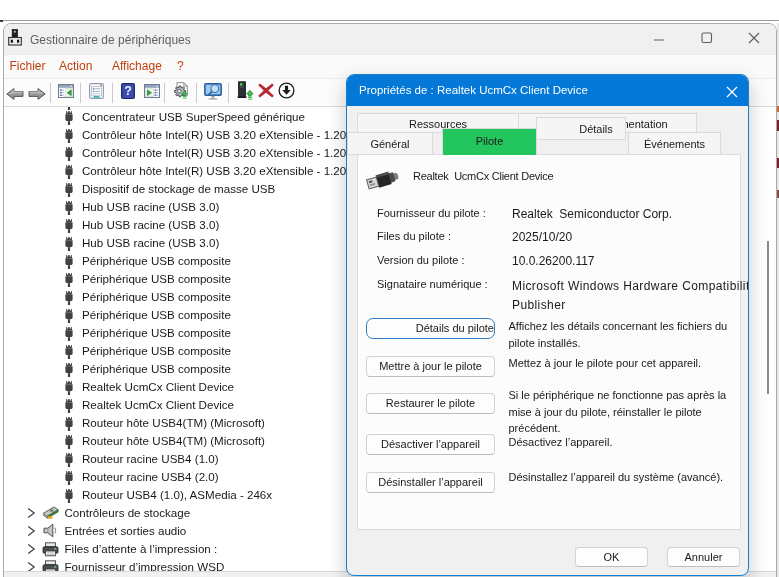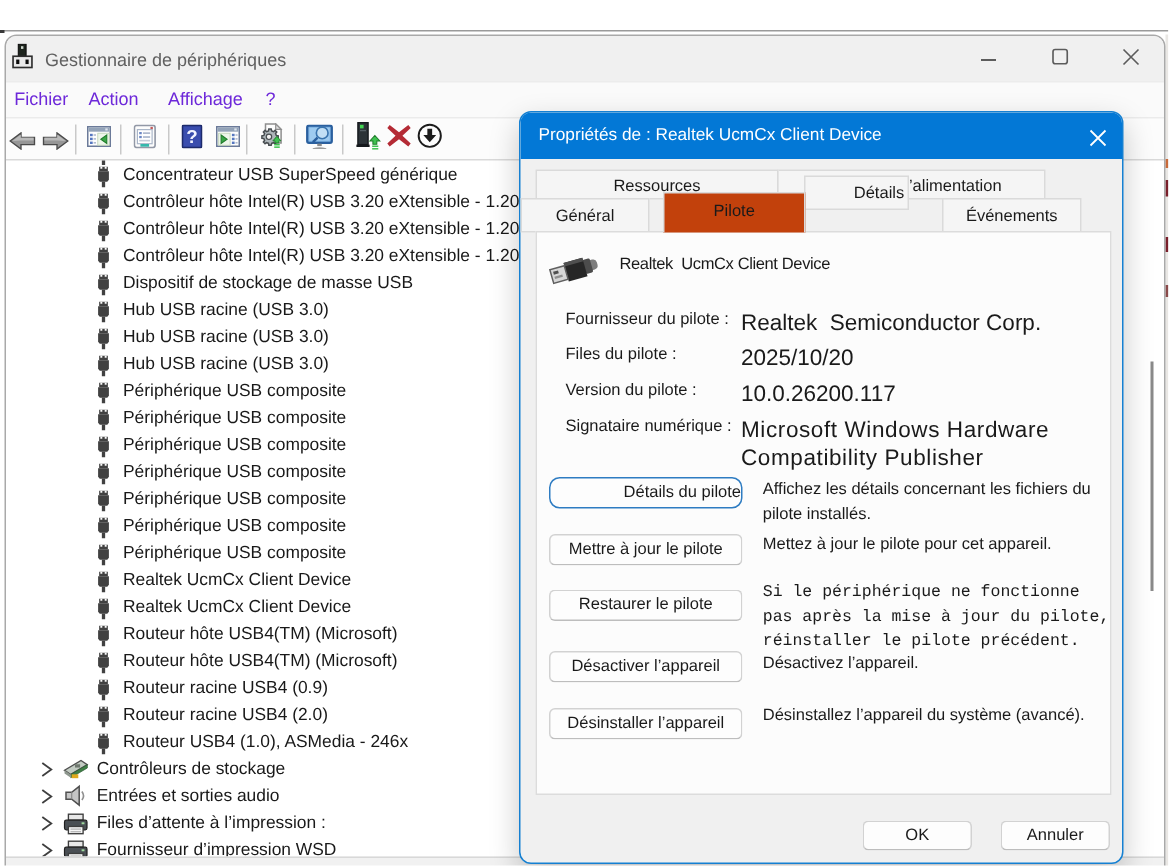--- a/index.html
+++ b/index.html
@@ -7,21 +7,21 @@
 #screen{position:relative;width:779px;height:577px;background:#ffffff;overflow:hidden;margin-top:20px;}
 .abs{position:absolute;}
 
 #mainwin{position:absolute;left:3px;top:3px;width:774px;height:568px;
   background:#ffffff;border:1px solid #a9a9a9;border-radius:8px;overflow:hidden;
   box-sizing:border-box;}
 #titlebar{position:absolute;left:0;top:0;width:100%;height:30px;background:#f0f0f0;}
 #titletext{position:absolute;left:26px;top:9px;font-size:12px;color:#606060;}
 #menubar{position:absolute;left:0;top:30px;width:100%;height:24px;background:#fafafa;
   border-top:1px solid #ececec;box-sizing:border-box;}
-.menuitem{position:absolute;top:4px;font-size:12px;color:#6d28d9;}
+.menuitem{position:absolute;top:4px;font-size:12px;color:#c2410c;}
 #toolbar{position:absolute;left:0;top:54px;width:100%;height:28px;background:#fcfcfc;
   border-top:1px solid #ebebeb;box-sizing:border-box;}
 .tsep{position:absolute;top:4px;width:1px;height:20px;background:#c9c9c9;}
 #treearea{position:absolute;left:0;top:82px;width:100%;height:465px;background:#ffffff;
   border-top:1px solid #d9d9d9;box-sizing:border-box;overflow:hidden;}
 .trow{position:absolute;height:18px;line-height:18px;font-size:11.6px;color:#191919;white-space:nowrap;}
 .ticon{position:absolute;left:61px;width:8px;height:14px;}
 .ttext{position:absolute;left:78px;}
 .cicon{position:absolute;left:37.5px;width:17px;height:17px;}
 .ctext{position:absolute;left:60.5px;}
@@ -37,21 +37,21 @@
   border:1px solid #1580d2;border-radius:8px;background:#f0f0f0;box-sizing:border-box;
   box-shadow:0 8px 20px rgba(0,0,0,0.22);overflow:hidden;}
 #dtitle{position:absolute;left:0;top:0;width:100%;height:31px;background:#0378d6;}
 #dtitletext{position:absolute;left:12px;top:9px;font-size:11.5px;color:#ffffff;}
 #dclose{position:absolute;left:379px;top:10.5px;width:12px;height:12px;}
 .tab{position:absolute;box-sizing:border-box;background:#f5f5f5;border:1px solid #dadada;
   font-size:11px;color:#1a1a1a;text-align:center;}
 #tabpage{position:absolute;left:10px;top:79px;width:384px;height:376px;background:#fcfcfc;
   border:1px solid #dcdcdc;box-sizing:border-box;}
 .dlabel{position:absolute;left:30px;font-size:11px;color:#1a1a1a;white-space:nowrap;}
-.dvalue{position:absolute;left:147px;font-size:15px;color:#1a1a1a;white-space:nowrap;}
+.dvalue{position:absolute;left:165px;font-size:12px;color:#1a1a1a;white-space:nowrap;}
 .dbtn{position:absolute;left:19px;width:129px;height:21px;background:#fdfdfd;
   border:1px solid #d2d2d2;border-bottom-color:#bdbdbd;border-radius:4px;
   font-size:11px;color:#1a1a1a;text-align:center;line-height:19px;box-sizing:border-box;}
 .ddesc{position:absolute;left:161.5px;width:232px;font-size:11px;color:#1a1a1a;line-height:16.5px;}
 .okbtn{position:absolute;width:73px;height:20px;background:#fdfdfd;border:1px solid #d2d2d2;
   border-bottom-color:#bdbdbd;border-radius:4px;font-size:11px;color:#1a1a1a;
   text-align:center;line-height:18px;box-sizing:border-box;}
 </style>
 </head>
 <body>
@@ -396,21 +396,21 @@
           <span class="ttext">Routeur hôte USB4(TM) (Microsoft)</span>
         </div>
         <div class="trow" style="top: 342.5px; left: 0px; width: 779px;">
           <svg class="ticon" style="top:3px" width="8" height="14" viewBox="0 0 8 14">
             <rect x="1.1" y="0" width="5.8" height="3.2" fill="#414141"></rect>
             <rect x="1.9" y="0" width="1.3" height="1.5" fill="#fdfdfd"></rect>
             <rect x="4.8" y="0" width="1.3" height="1.5" fill="#fdfdfd"></rect>
             <path d="M0.4 3.2 L7.6 3.2 L7.6 8.9 L6.5 10.1 L1.5 10.1 L0.4 8.9 Z" fill="#414141"></path>
             <rect x="2.9" y="10.1" width="2.2" height="3.9" fill="#414141"></rect>
           </svg>
-          <span class="ttext">Routeur racine USB4 (0.9)</span>
+          <span class="ttext">Routeur racine USB4 (1.0)</span>
         </div>
         <div class="trow" style="top: 360.5px; left: 0px; width: 779px;">
           <svg class="ticon" style="top:3px" width="8" height="14" viewBox="0 0 8 14">
             <rect x="1.1" y="0" width="5.8" height="3.2" fill="#414141"></rect>
             <rect x="1.9" y="0" width="1.3" height="1.5" fill="#fdfdfd"></rect>
             <rect x="4.8" y="0" width="1.3" height="1.5" fill="#fdfdfd"></rect>
             <path d="M0.4 3.2 L7.6 3.2 L7.6 8.9 L6.5 10.1 L1.5 10.1 L0.4 8.9 Z" fill="#414141"></path>
             <rect x="2.9" y="10.1" width="2.2" height="3.9" fill="#414141"></rect>
           </svg>
           <span class="ttext">Routeur racine USB4 (2.0)</span>
@@ -489,23 +489,23 @@
     <div id="dtitle">
       <div id="dtitletext">Propriétés de : Realtek UcmCx Client Device</div>
       <svg id="dclose" viewBox="0 0 12 12">
           <path d="M1 1 L11 11 M11 1 L1 11" stroke="#ffffff" stroke-width="1.2"></path>
         </svg>
     </div>
 
     <div class="tab" style="left:171px;top:38px;width:179px;height:20px;line-height:20px;">Gestion de l’alimentation</div>
     <div class="tab" style="left:10px;top:38px;width:162px;height:20px;line-height:20px;">Ressources</div>
     <div class="tab" style="left:0;top:57px;width:86px;height:23px;line-height:23px;">Général</div>
-    <div class="tab" style="left:189px;top:42px;width:70px;height:23px;line-height:23px;padding-left:30px;">Détails</div>
+    <div class="tab" style="left:189px;top:42px;width:90px;height:23px;line-height:23px;padding-left:30px;">Détails</div>
     <div class="tab" style="left:281px;top:57px;width:93px;height:23px;line-height:23px;">Événements</div>
-    <div class="tab" style="left:95px;top:53px;width:95px;height:27px;line-height:25px;background:#c2410c;border-bottom:none;z-index:3;">Pilote</div>
+    <div class="tab" style="left:95px;top:53px;width:95px;height:27px;line-height:25px;background:#22c55e;border-bottom:none;z-index:3;">Pilote</div>
 
     <div id="tabpage"></div>
 
     <svg class="abs" style="left:18px;top:93px" width="36" height="26" viewBox="0 0 36 26">
       <g transform="rotate(-16 18 13)">
         <rect x="27" y="8.6" width="7" height="6.8" rx="2.6" fill="#7d7d7d"></rect>
         <rect x="25" y="7.2" width="5" height="9.6" rx="1" fill="#4c4c4c"></rect>
         <path d="M12.5 5.6 L25.5 5.6 L25.5 18.4 L12.5 18.4 Z" fill="#262626"></path>
         <path d="M12.5 5.6 L25.5 5.6 L25.5 8 L12.5 8 Z" fill="#4f4f4f"></path>
         <rect x="2.5" y="7.4" width="10" height="9.4" fill="#d6d6d6" stroke="#5f5f5f" stroke-width="1"></rect>
@@ -522,21 +522,21 @@
     <div class="dlabel" style="top:178.5px">Version du pilote :</div>
     <div class="dvalue" style="top:178.5px">10.0.26200.117</div>
     <div class="dlabel" style="top:202.5px">Signataire numérique :</div>
     <div class="dvalue" style="top:201.5px;white-space:normal;width:245px;line-height:19px;letter-spacing:0.4px">Microsoft Windows Hardware Compatibility Publisher</div>
 
     <div class="dbtn" style="top:243px;border:1.5px solid #2e7cc2;border-radius:7px;line-height:18px;text-align:right;">Détails du pilote</div>
     <div class="ddesc" style="top:243px;">Affichez les détails concernant les fichiers du pilote installés.</div>
     <div class="dbtn" style="top:281px;">Mettre à jour le pilote</div>
     <div class="ddesc" style="top:280px;">Mettez à jour le pilote pour cet appareil.</div>
     <div class="dbtn" style="top:318px;">Restaurer le pilote</div>
-    <div class="ddesc" style="top:312px;font-family:Liberation Mono, monospace;">Si le périphérique ne fonctionne pas après la mise à jour du pilote, réinstaller le pilote précédent.</div>
+    <div class="ddesc" style="top:312px;">Si le périphérique ne fonctionne pas après la mise à jour du pilote, réinstaller le pilote précédent.</div>
     <div class="dbtn" style="top:359px;">Désactiver l’appareil</div>
     <div class="ddesc" style="top:359px;">Désactivez l’appareil.</div>
     <div class="dbtn" style="top:397px;">Désinstaller l’appareil</div>
     <div class="ddesc" style="top:394px;">Désinstallez l’appareil du système (avancé).</div>
 
     <div class="okbtn" style="left:228px;top:472px;">OK</div>
     <div class="okbtn" style="left:320px;top:472px;">Annuler</div>
   </div>
 </div>
 

